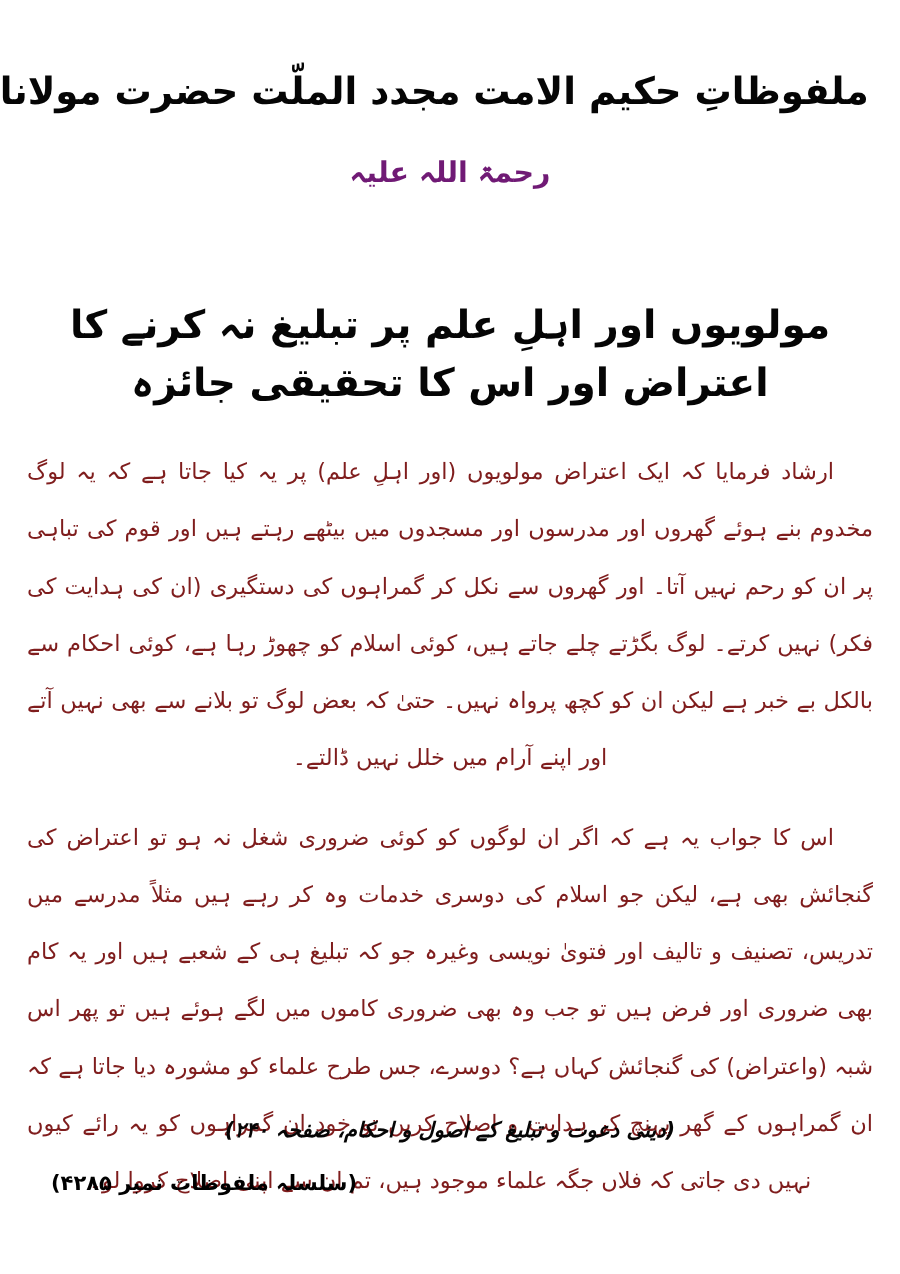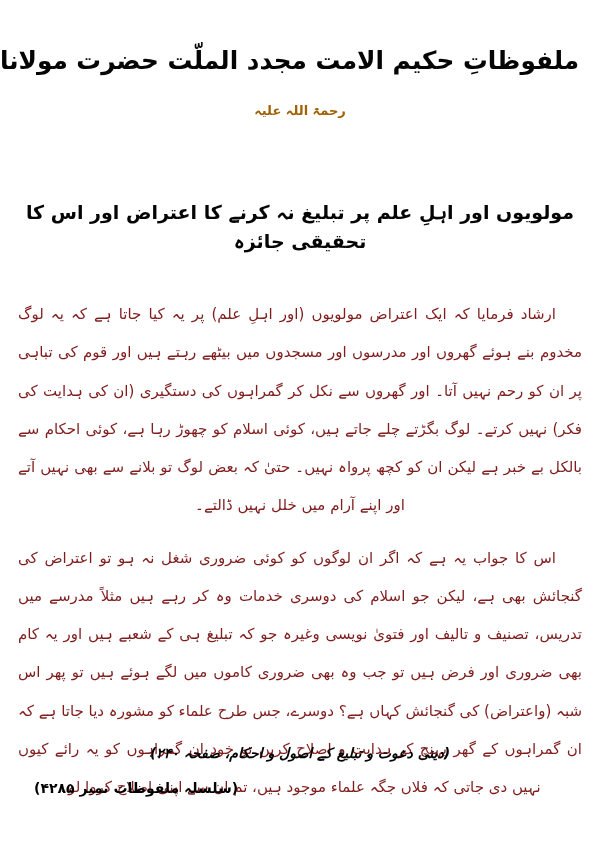--- a/index.html
+++ b/index.html
@@ -43,37 +43,37 @@
     color: #050505;
     padding: 0 18px;
     white-space: nowrap;
     transform: scaleX(0.99);
   }
   .doc-subtitle {
     font-family: "DejaVu Sans", "Liberation Sans", sans-serif;
     direction: rtl;
     unicode-bidi: isolate;
     font-weight: 700;
-    font-size: 13px;
+    font-size: 19px;
     margin-top: 22px;
-    color: #a16207;
+    color: #701a75;
   }
 
   
   .section-heading {
     position: absolute;
     top: 198px;
     left: 0;
     right: 0;
     text-align: center;
     direction: rtl;
     unicode-bidi: isolate;
     font-family: "DejaVu Sans", "Liberation Sans", sans-serif;
     font-weight: 700;
-    font-size: 19px;
+    font-size: 26px;
     line-height: 1.5;
     color: #050505;
     padding: 0 8px;
   }
 
   
   .body-area {
     position: absolute;
     top: 295px;
     left: 18px;

